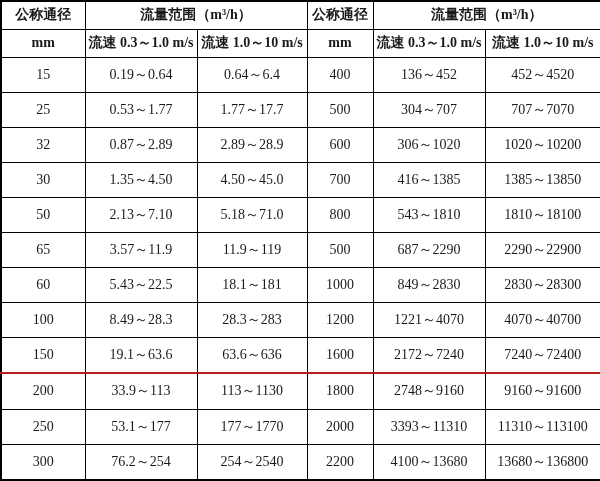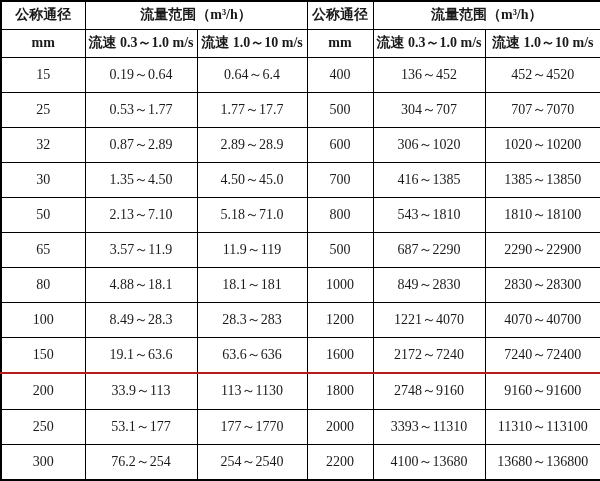--- a/index.html
+++ b/index.html
@@ -106,22 +106,22 @@
   </tr>
       <tr>
     <td>65</td>
     <td>3.57～11.9</td>
     <td>11.9～119</td>
     <td>500</td>
     <td>687～2290</td>
     <td>2290～22900</td>
   </tr>
       <tr>
-    <td>80</td>
-    <td>4.88～18.1</td>
+    <td>60</td>
+    <td>5.43～22.5</td>
     <td>18.1～181</td>
     <td>1000</td>
     <td>849～2830</td>
     <td>2830～28300</td>
   </tr>
       <tr>
     <td>100</td>
     <td>8.49～28.3</td>
     <td>28.3～283</td>
     <td>1200</td>

